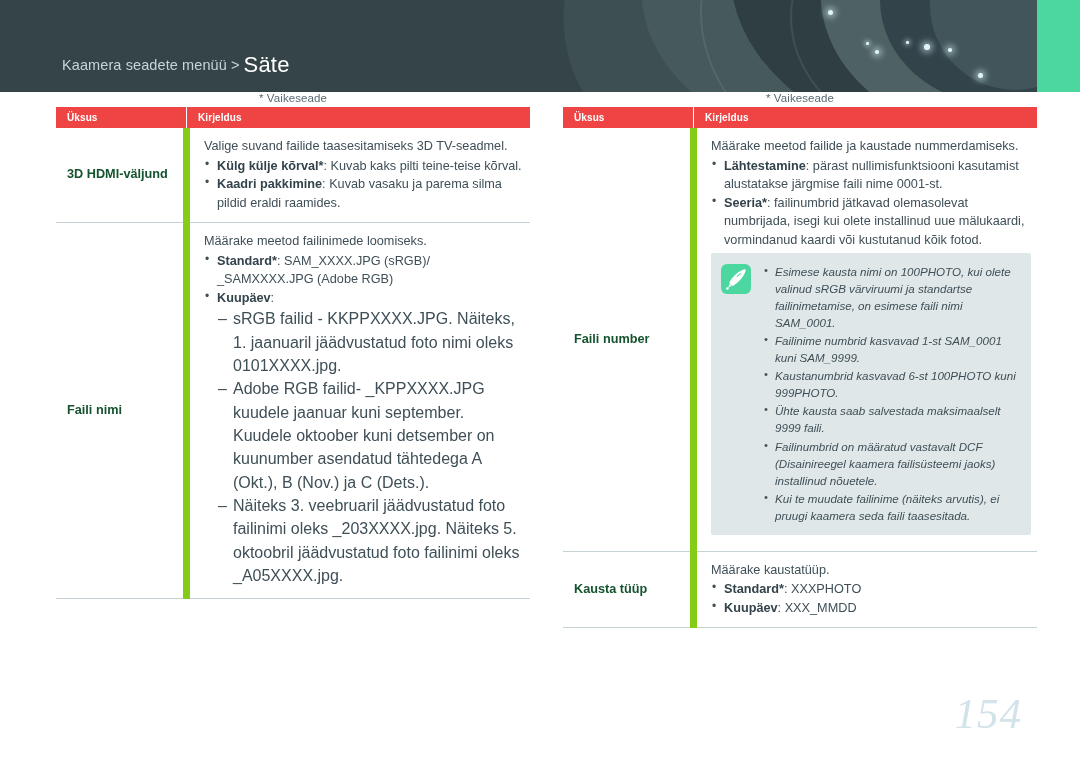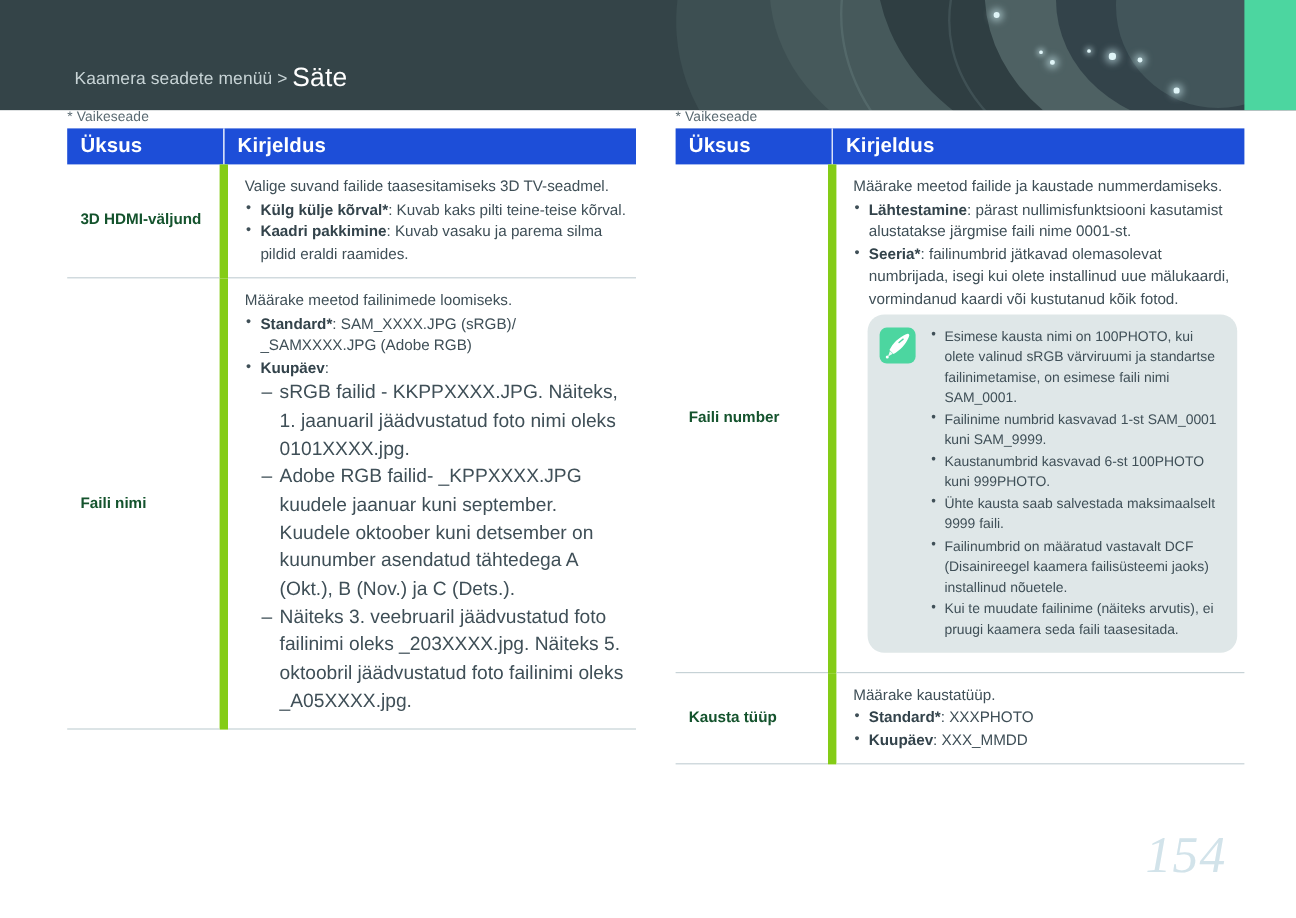--- a/index.html
+++ b/index.html
@@ -114,34 +114,34 @@
   .col {
     position: absolute;
     top: 0;
   }
   .col-left  { left: 56px;  width: 474px; }
   .col-right { left: 563px; width: 474px; }
 
   .default-note {
     font-size: 11.5px;
     color: #5a6a72;
-    text-align: left;
+    text-align: center;
     padding-bottom: 3px;
     letter-spacing: 0.1px;
   }
 
   table.spec {
     width: 100%;
     border-collapse: collapse;
     table-layout: fixed;
   }
   table.spec th {
-    background: #1d4ed8;
+    background: #ef4444;
     color: #ffffff;
-    font-size: 17px;
+    font-size: 10px;
     font-weight: bold;
     text-align: left;
     padding: 5px 0 5px 11px;
     border: none;
     letter-spacing: 0.1px;
   }
   table.spec th.c-item { width: 119px; }
   table.spec td {
     vertical-align: middle;
     border-bottom: 1px solid #c6d2d6;
@@ -200,26 +200,27 @@
     position: absolute;
     left: 1px;
     top: 0;
     color: #3f4f57;
   }
   .b { font-weight: bold; color: #33434b; }
 
   
   .infobox {
     background: #dfe7e8;
-    border-radius: 14px;
+    border-radius: 2px;
     padding: 10px 12px 11px 10px;
-    margin: 4px 0 6px 12px;
+    margin: 4px 0 6px 0;
     display: flex;
     align-items: flex-start;
     gap: 12px;
+    font-style: italic;
   }
   .info-icon {
     flex: 0 0 auto;
     width: 30px;
     height: 30px;
     border-radius: 6px;
     background: #4cd6a0;
     position: relative;
     margin-top: 1px;
   }

